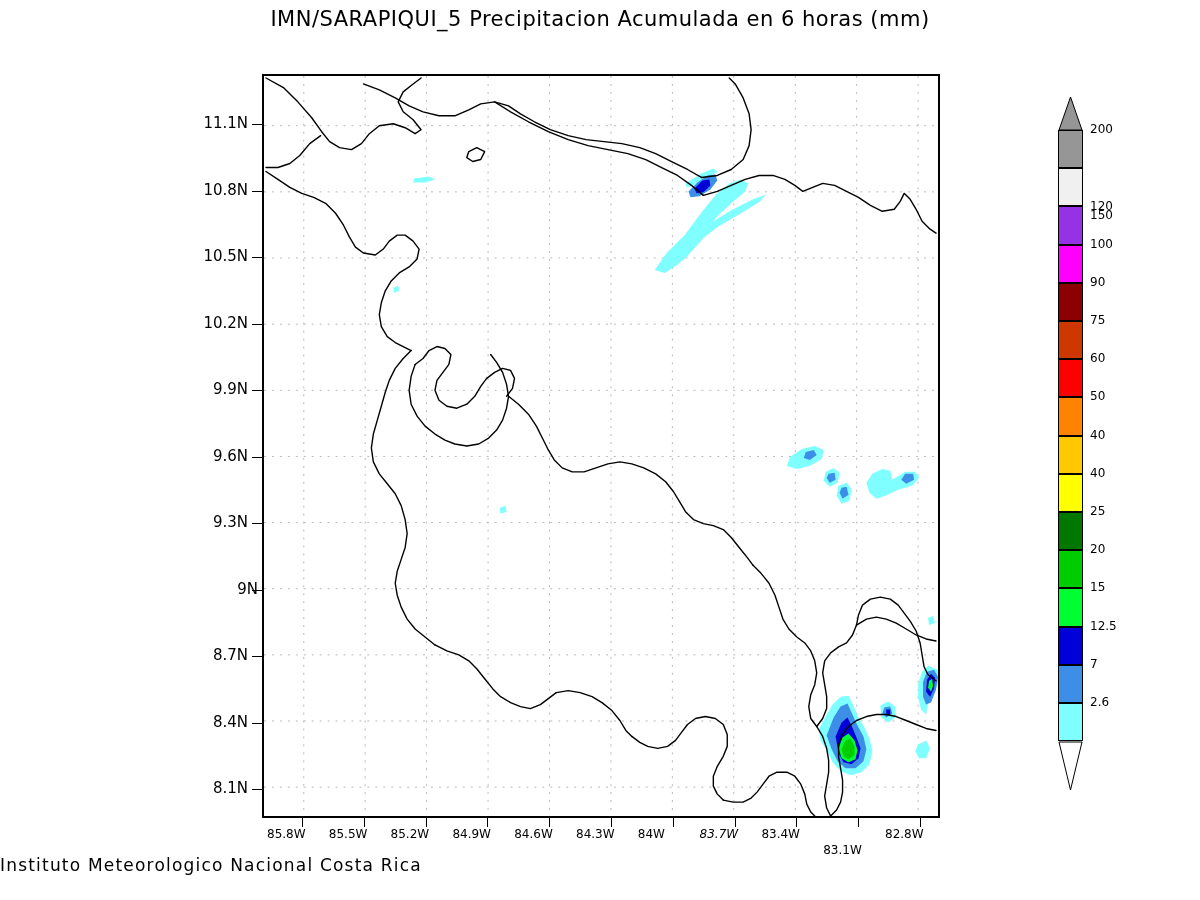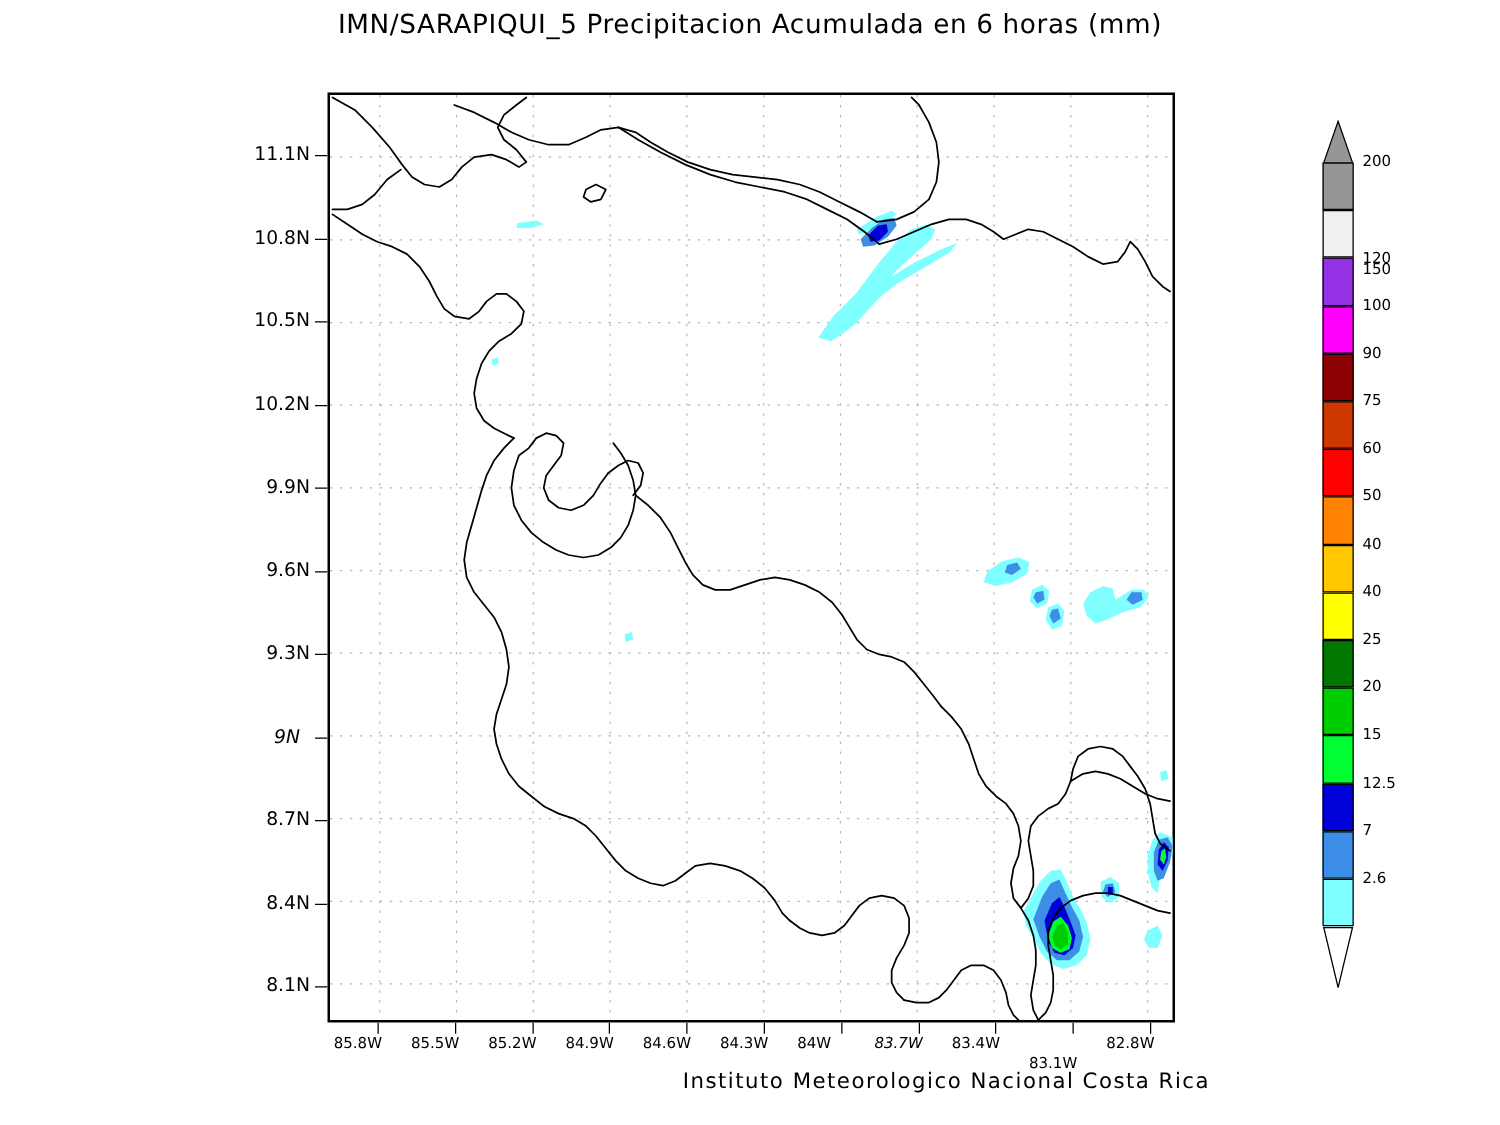--- a/index.html
+++ b/index.html
@@ -9,21 +9,21 @@
   .title-line{font-size:21px;letter-spacing:.5px;line-height:26px;white-space:pre;}
   #plot-frame{position:absolute;left:262px;top:74px;width:678px;height:744px;
               border:2px solid #000;box-sizing:border-box;background:#fff;}
   #map-svg{position:absolute;left:0;top:0;width:100%;height:100%;}
   .ytick-label{position:absolute;text-align:right;font-size:15px;line-height:15px;
                width:70px;transform:translateY(-8px);}
   .xtick-label{position:absolute;text-align:left;font-size:12px;line-height:14px;
                width:70px;transform:translateX(-35px);}
   .tickmark-y{position:absolute;left:252px;width:10px;height:1px;background:#000;}
   .tickmark-x{position:absolute;top:818px;width:1px;height:9px;background:#000;}
-  .footer{position:absolute;left:0;top:855px;width:968px;text-align:right;
+  .footer{position:absolute;left:0;top:855px;width:968px;text-align:left;
           font-size:17px;letter-spacing:1.2px;}
   #colorbar-wrap{position:absolute;left:1050px;top:96px;width:150px;height:720px;}
   .cb-seg{position:absolute;left:8px;width:25px;border:1px solid #000;
           box-sizing:border-box;}
   .cb-label{position:absolute;left:40px;font-size:12px;line-height:16px;
             transform:translateY(-9px);white-space:nowrap;}
   .cb-arrow{position:absolute;left:8px;width:25px;}
 </style>
 </head>
 <body>
@@ -33,21 +33,21 @@
 </div>
 
 <div id="ytick-labels">
     <div class="ytick-label" style="left: 178px; top: 124px;">11.1N</div>
     <div class="ytick-label" style="left: 178px; top: 190.5px;">10.8N</div>
     <div class="ytick-label" style="left: 178px; top: 257px;">10.5N</div>
     <div class="ytick-label" style="left: 178px; top: 323.5px;">10.2N</div>
     <div class="ytick-label" style="left: 178px; top: 390px;">9.9N</div>
     <div class="ytick-label" style="left: 178px; top: 456.5px;">9.6N</div>
     <div class="ytick-label" style="left: 178px; top: 523px;">9.3N</div>
-    <div class="ytick-label" style="left: 170px; top: 589.5px; font-style: italic;">9N</div>
+    <div class="ytick-label" style="left: 188px; top: 589.5px;">9N</div>
     <div class="ytick-label" style="left: 178px; top: 656px;">8.7N</div>
     <div class="ytick-label" style="left: 178px; top: 722.5px;">8.4N</div>
     <div class="ytick-label" style="left: 178px; top: 789px;">8.1N</div>
   </div>
 <div id="xtick-labels">
     <div class="xtick-label" style="left: 302px; top: 827px;">85.8W</div>
     <div class="xtick-label" style="left: 363.8px; top: 827px;">85.5W</div>
     <div class="xtick-label" style="left: 425.6px; top: 827px;">85.2W</div>
     <div class="xtick-label" style="left: 487.4px; top: 827px;">84.9W</div>
     <div class="xtick-label" style="left: 549.2px; top: 827px;">84.6W</div>

